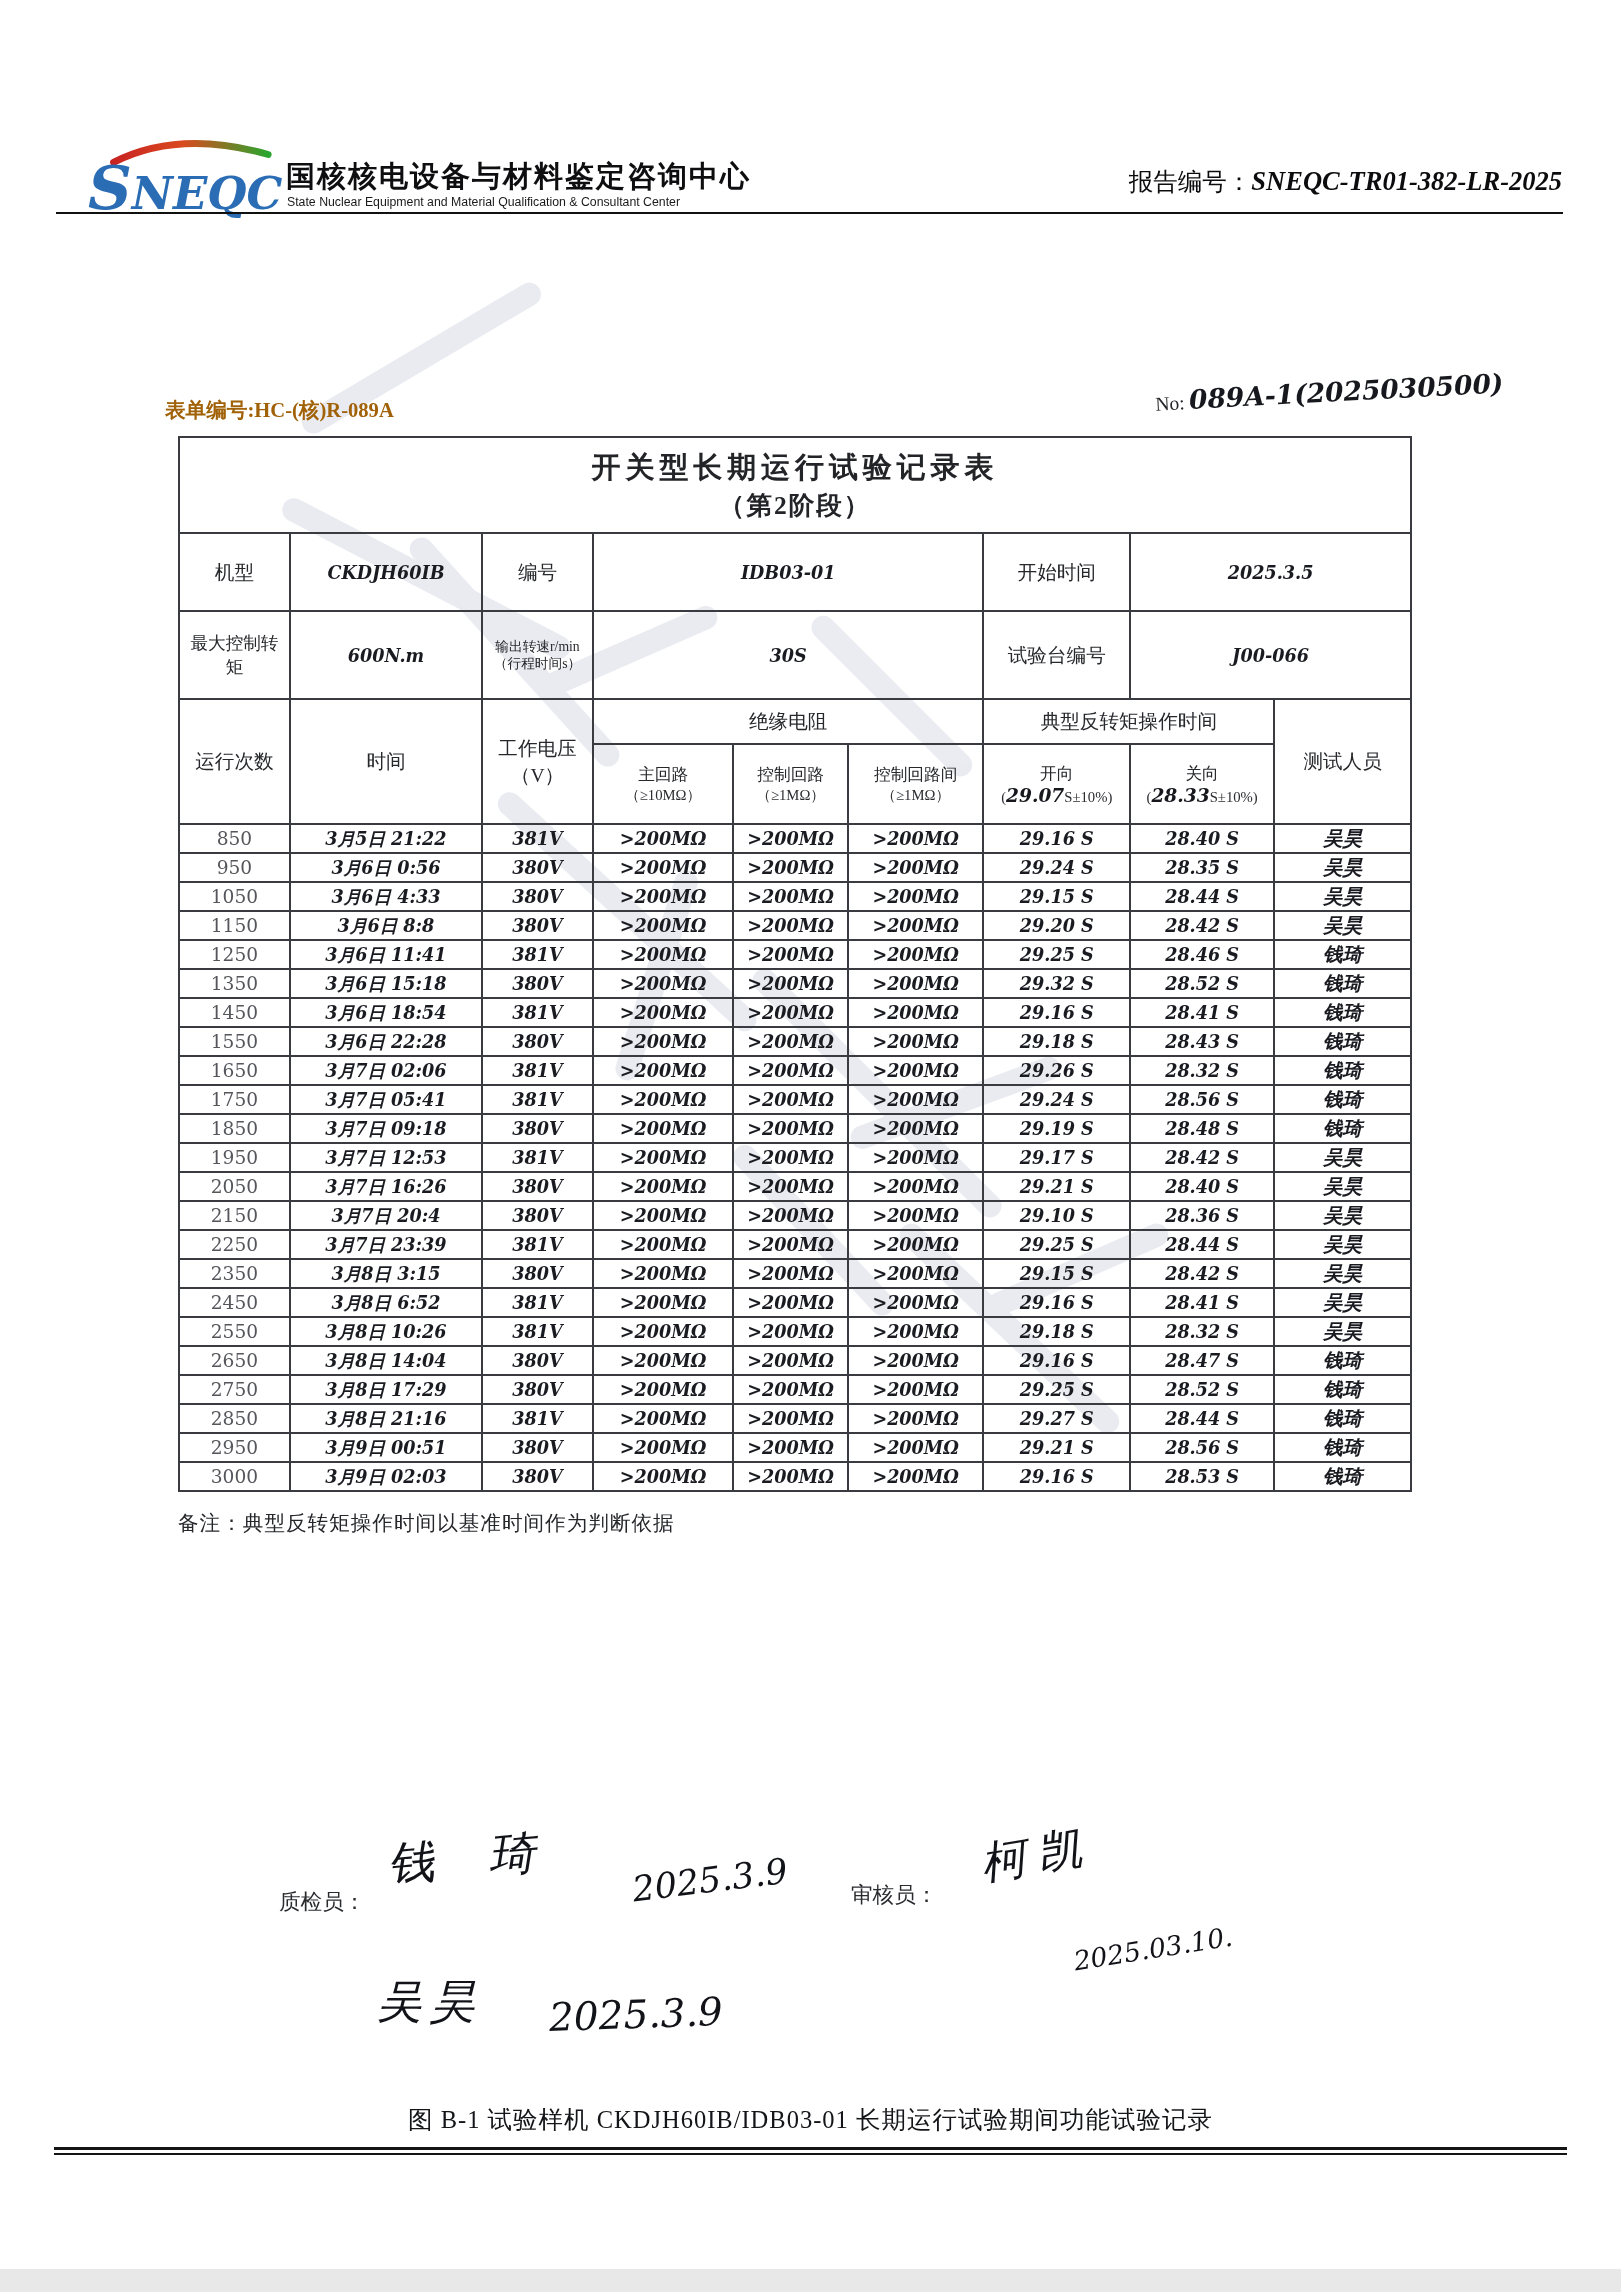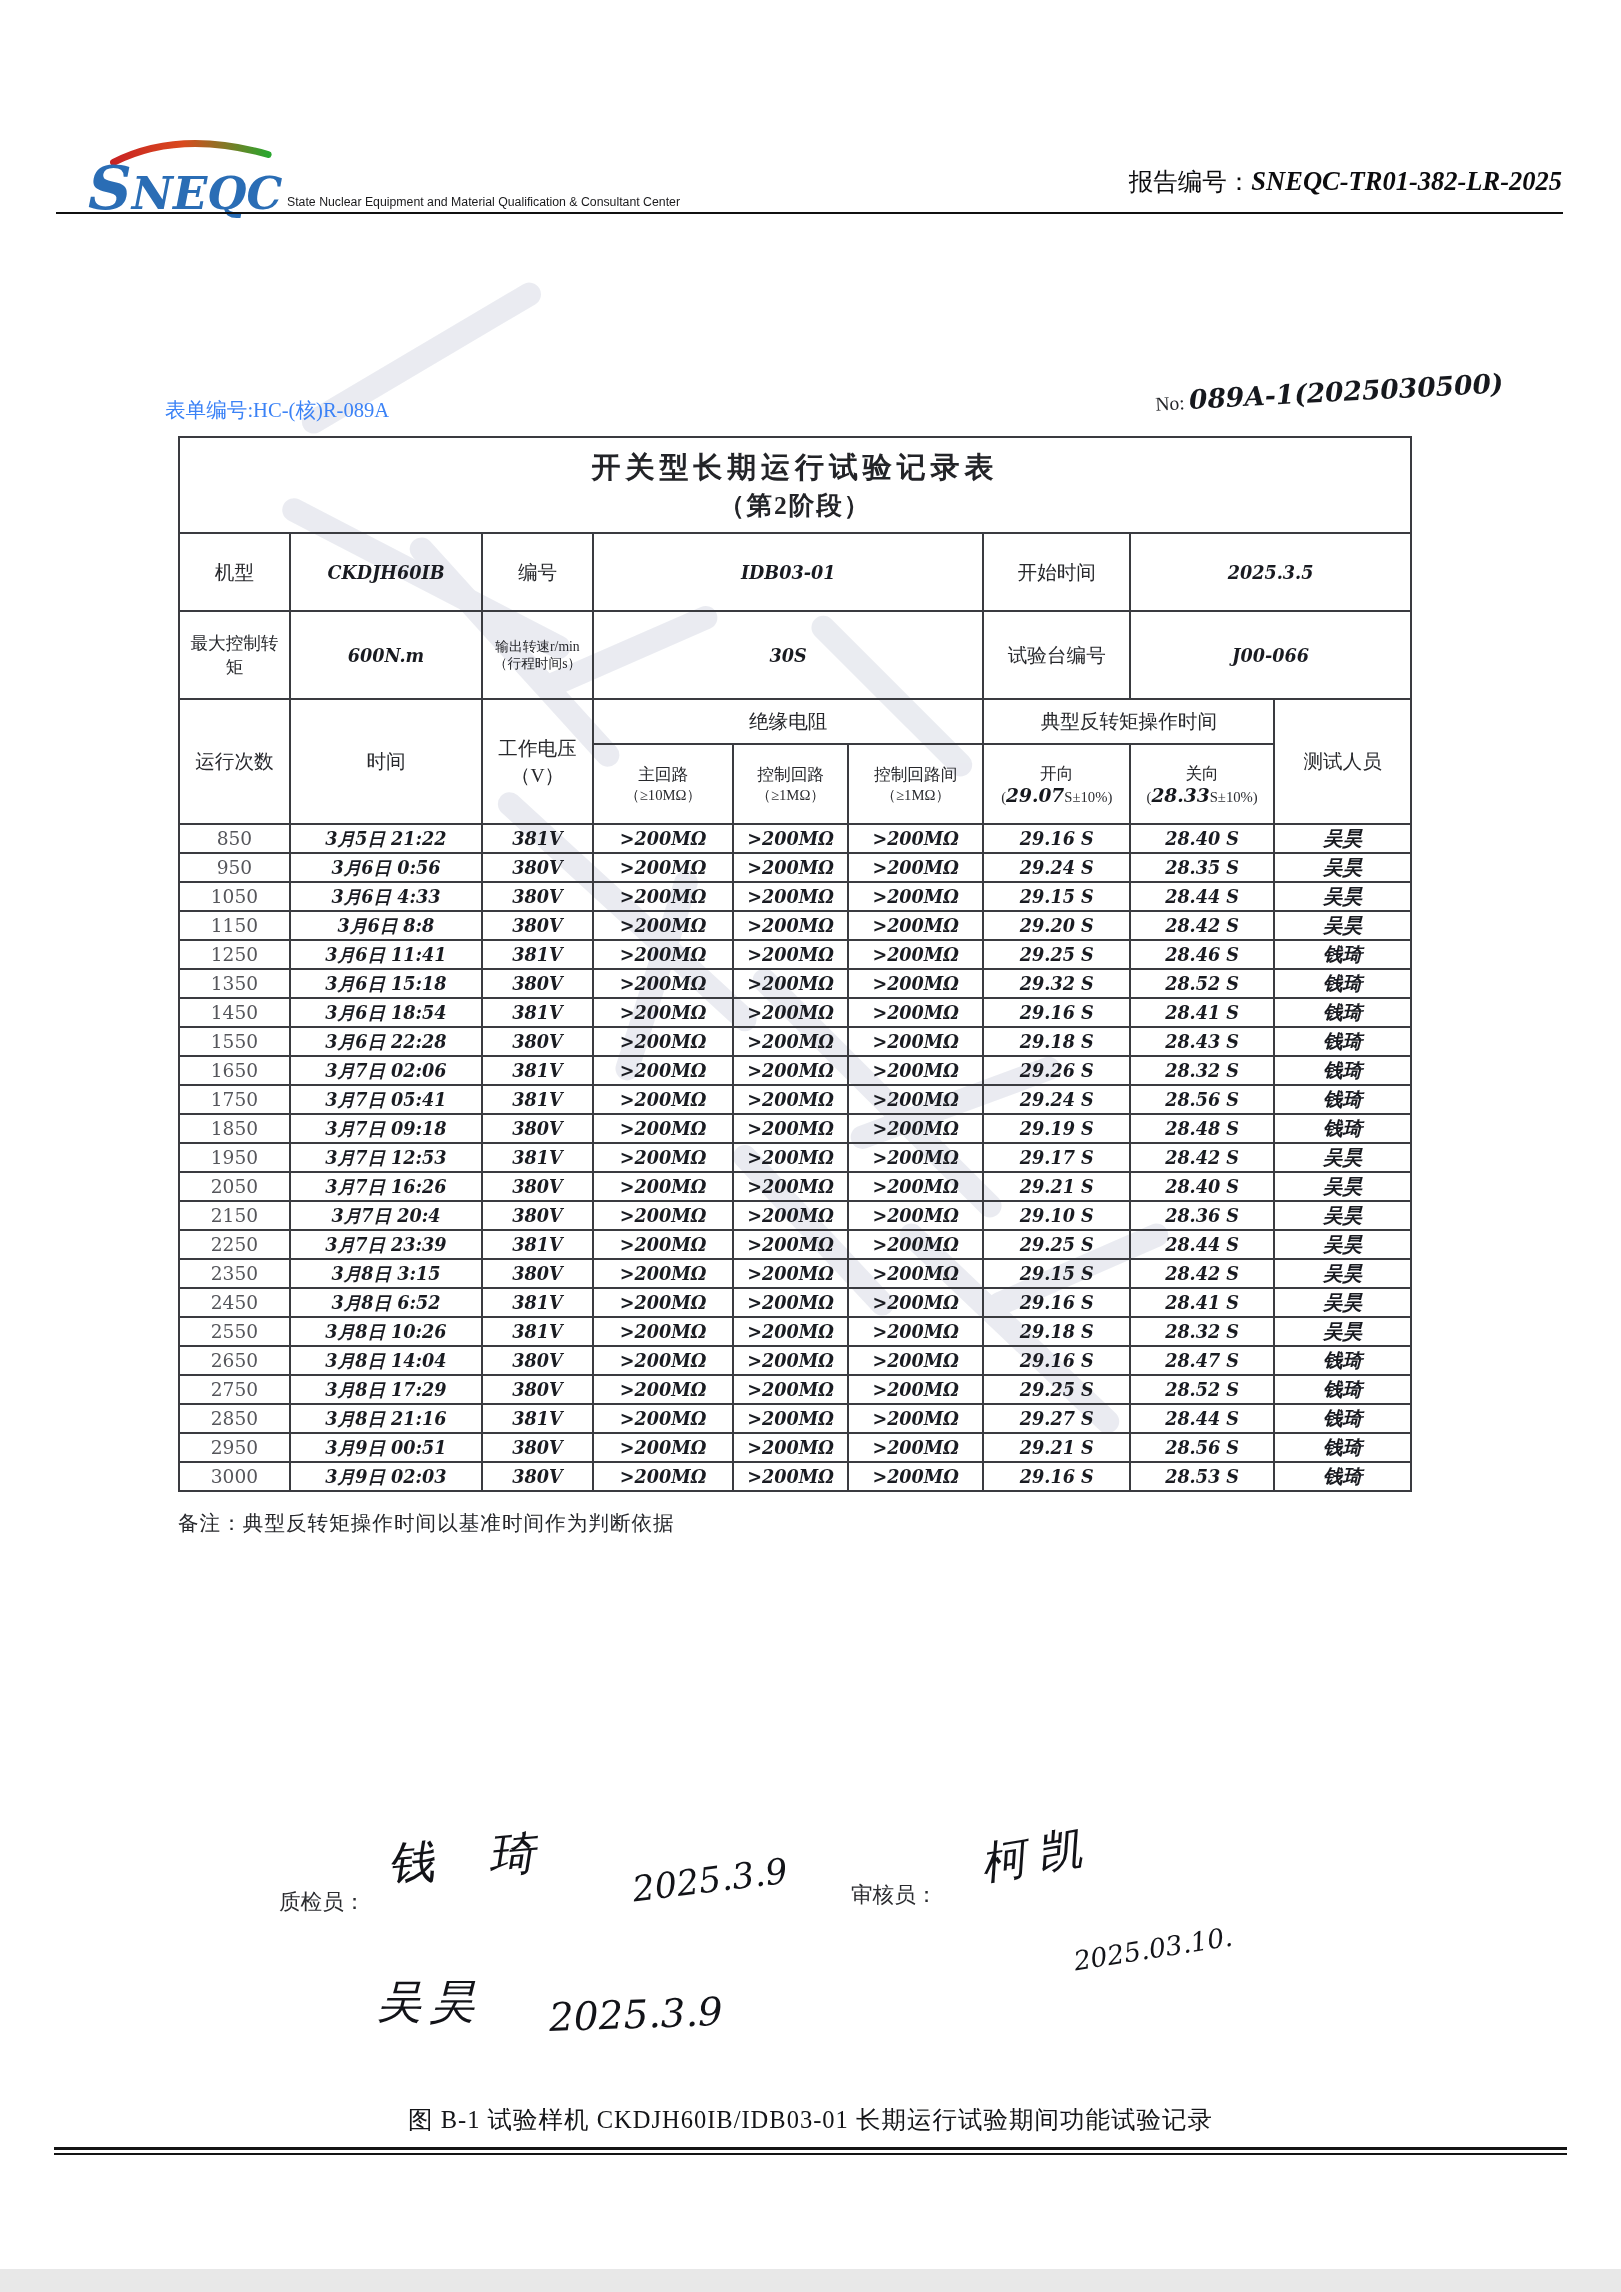--- a/index.html
+++ b/index.html
@@ -11,22 +11,22 @@
           letter-spacing:2px;color:#0e0e10;font-family:"Liberation Serif",serif;}
   .org-en{position:absolute;left:287px;top:195px;font-size:12.3px;color:#1a1a1c;
           font-family:"Liberation Sans",sans-serif;}
   .report-line{position:absolute;left:0;top:165px;width:1562px;text-align:right;white-space:nowrap;}
   .report-label{font-size:24.5px;font-weight:400;font-family:"Liberation Serif",serif;color:#0c0c0e;}
   .report-no{font-size:26.5px;font-weight:700;font-style:italic;font-family:"Liberation Serif",serif;color:#0c0c0e;margin-top:16px;}
   .head-rule{position:absolute;left:56px;top:212px;width:1507px;border-top:2.9px solid #101010;}
   
   .wm{position:absolute;left:0;top:0;pointer-events:none;}
   
-  .form-no{position:absolute;left:165px;top:396px;font-size:20.6px;color:#3b82f6;
-           font-family:"Liberation Serif",serif;}
+  .form-no{position:absolute;left:165px;top:396px;font-size:20.6px;color:#a16207;
+           font-family:"Liberation Serif",serif;font-weight:bold;}
   .doc-no{position:absolute;left:1155px;top:378px;width:294px;transform:rotate(-3deg);white-space:nowrap;}
   .doc-no .printed{font-size:19.6px;font-family:"Liberation Serif",serif;color:#26272b;}
   
   .hw{font-family:"DejaVu Serif",serif;font-style:italic;font-weight:600;color:#16181d;}
   
   table.rec{position:absolute;left:178px;top:436px;width:1234px;border-collapse:collapse;
             table-layout:fixed;padding-left:8px;}
   table.rec td{border:2px solid #3a3b40;padding:0 2px;text-align:center;vertical-align:middle;overflow:hidden;}
   .t-title{font-family:"Liberation Serif",serif;font-size:29px;font-weight:600;letter-spacing:4.9px;color:#232428;}
   .t-title2{font-family:"Liberation Serif",serif;font-size:25.5px;font-weight:600;letter-spacing:2px;color:#232428;}
@@ -62,20 +62,21 @@
         <linearGradient id="arcgrad" x1="0" y1="0" x2="1" y2="0">
           <stop offset="0" stop-color="#c92323"></stop>
           <stop offset="0.45" stop-color="#d94a1e"></stop>
           <stop offset="1" stop-color="#2aa62e"></stop>
         </linearGradient>
       </defs>
       <path d="M28,30 Q95,-4 186,22" fill="none" stroke="url(#arcgrad)" stroke-width="7" stroke-linecap="round"></path>
       <text x="2" y="78" font-family="DejaVu Serif, serif" font-style="italic" font-weight="bold" fill="#2a6db5" font-size="46"><tspan font-size="62">S</tspan>NEQC</text>
     </svg>
   </div>
+  <div class="org-zh">国核核电设备与材料鉴定咨询中心</div>
   <div class="org-en">State Nuclear Equipment and Material Qualification &amp; Consultant Center</div>
   <div class="report-line">
     <span class="report-label">报告编号：</span><span class="report-no">SNEQC-TR01-382-LR-2025</span>
   </div>
   <div class="head-rule"></div>
 
   <svg class="wm" width="1621" height="2293" viewBox="0 0 1654 2339">
     <g stroke="#d6d9e4" stroke-width="24" stroke-linecap="round" opacity="0.5" fill="none">
       <path d="M320,430 L540,300"></path>
       <path d="M300,520 L570,660"></path>

